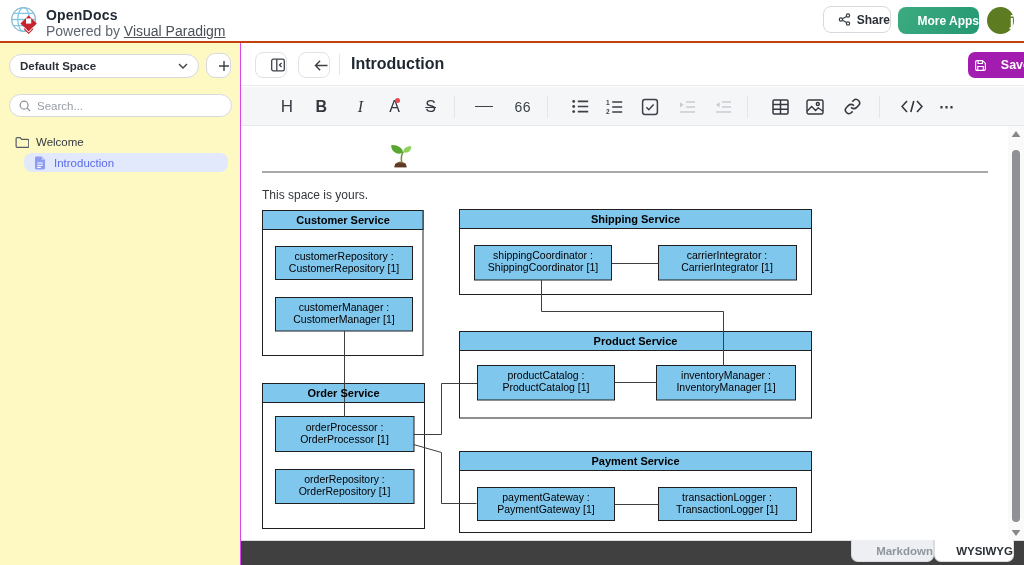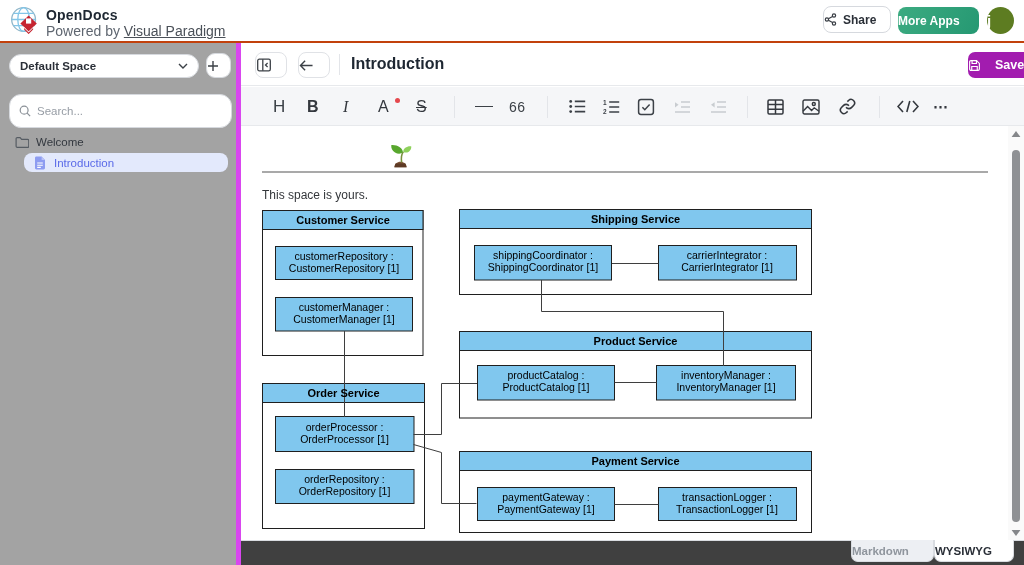--- a/index.html
+++ b/index.html
@@ -1,18 +1,18 @@
 <!DOCTYPE html>
 <html><head>
 <meta charset="utf-8">
 <style>
 *{margin:0;padding:0;box-sizing:border-box}
 html,body{width:1024px;height:565px;font-family:"Liberation Sans",sans-serif;background:#fff;overflow:hidden;position:relative}
 .abs{position:absolute}
-.btn{display:flex;align-items:center;justify-content:flex-start}
+.btn{display:flex;align-items:center;justify-content:flex-end}
 </style>
 </head>
 <body>
 
 <div class="abs" style="left:0;top:0;width:1024px;height:43px;background:#fff;border-bottom:2px solid #c2410c;z-index:5">
   <div class="abs" style="left:11px;top:5px;width:27px;height:27px">
     <svg width="28" height="29" viewBox="0 0 28 29">
       <circle cx="12.6" cy="14.5" r="11.9" fill="#fff" stroke="#8fb6c9" stroke-width="1.3"></circle>
       <g stroke="#82c5e8" stroke-width="1.3" fill="none">
         <ellipse cx="12.6" cy="14.5" rx="5.8" ry="11.9"></ellipse>
@@ -37,35 +37,35 @@
       <path d="M5.4 7L10.5 4.2M5.4 9l5.1 2.8"></path>
     </svg>
     <span style="font-size:12px;font-weight:bold;color:#2b3038">Share</span>
   </div>
 
   <div class="abs btn" style="left:898px;top:7px;width:81px;height:27px;border-radius:8px;background:linear-gradient(120deg,#3cab81,#259872);color:#fff;font-size:12px;font-weight:bold">More Apps</div>
 
   <div class="abs btn" style="left:987px;top:7px;width:27px;height:27px;border-radius:50%;background:#5d7c21;color:#fff;font-size:15px;font-weight:bold">j</div>
 </div>
 
-<div class="abs" style="left:0;top:43px;width:241px;height:522px;background:#a3a3a3;border-right:5px solid #d946ef">
+<div class="abs" style="left:0;top:43px;width:241px;height:522px;background:#fef9c3;border-right:1px solid #d946ef">
 
   <div class="abs" style="left:9px;top:11px;width:190px;height:24px;border:1px solid #d6d9de;border-radius:12px;background:#fff;display:flex;align-items:center;padding:0 10px;justify-content:space-between">
     <span style="font-size:11.5px;color:#2b3038;font-weight:bold">Default Space</span>
     <svg width="10" height="6" viewBox="0 0 10 6" fill="none" stroke="#3c4147" stroke-width="1.4">
         <path d="M1 1l4 4 4-4"></path>
       </svg>
   </div>
   <div class="abs btn" style="left:206px;top:10px;width:25px;height:25px;border:1px solid #d6d9de;border-radius:9px;background:#fff">
     <svg width="12" height="12" viewBox="0 0 12 12" stroke="#3c4147" stroke-width="1.4">
         <path d="M6 1v10M1 6h10"></path>
       </svg>
   </div>
 
-  <div class="abs" style="left:9px;top:51px;width:223px;height:34px;border:1px solid #d6d9de;border-radius:12px;background:#fff;display:flex;align-items:center;padding:0 9px;gap:6px">
+  <div class="abs" style="left:9px;top:51px;width:223px;height:23px;border:1px solid #d6d9de;border-radius:12px;background:#fff;display:flex;align-items:center;padding:0 9px;gap:6px">
     <svg width="12" height="12" viewBox="0 0 14 14" fill="none" stroke="#8a9097" stroke-width="1.4">
         <circle cx="6" cy="6" r="4.6"></circle>
         <path d="M9.5 9.5L13 13"></path>
       </svg>
     <span style="font-size:11.5px;color:#979da5">Search...</span>
   </div>
 
   <div class="abs" style="left:15px;top:90px;width:214px;height:18px;display:flex;align-items:center;gap:7px">
     <svg width="14" height="13" viewBox="0 0 16 15" fill="none" stroke="#565c63" stroke-width="1.4">
       <path d="M1.2 3.2c0-.8.6-1.4 1.4-1.4h3.2l1.8 2h6.8c.8 0 1.4.6 1.4 1.4v6.6c0 .8-.6 1.4-1.4 1.4H2.6c-.8 0-1.4-.6-1.4-1.4z"></path>

